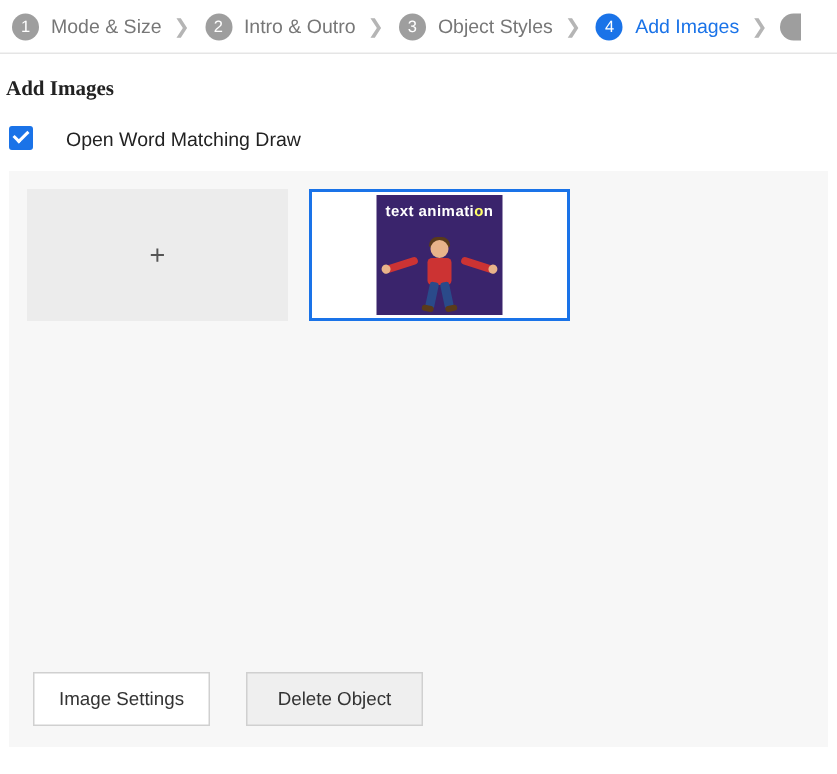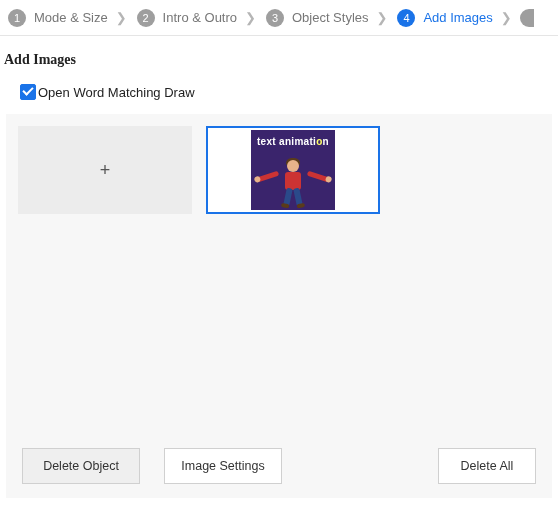--- a/index.html
+++ b/index.html
@@ -58,22 +58,22 @@
     padding: 16px 4px 8px 4px;
     font-weight: bold;
     font-family: Georgia, "Times New Roman", serif;
     font-size: 14px;
   }
 
   
   .check-row {
     display: flex;
     align-items: center;
-    gap: 2px;
-    padding: 8px 6px 14px 20px;
+    gap: 22px;
+    padding: 8px 6px 14px 6px;
   }
   .checkbox {
     width: 16px; height: 16px;
     border: 1px solid #1a73e8;
     border-radius: 2px;
     background: #1a73e8;
     position: relative;
   }
   .checkbox::after {
     content: "";
@@ -290,17 +290,16 @@
           <div class="leg right">
               <div class="foot"></div>
             </div>
         </div>
       </div>
     </div>
 
   </div>
 
   <div class="btns">
+    <div class="btn">Image Settings</div>
     <div class="btn grey">Delete Object</div>
-    <div class="btn">Image Settings</div>
-    <div class="btn wide">Delete All</div>
   </div>
 </div>
 
 </body></html>

